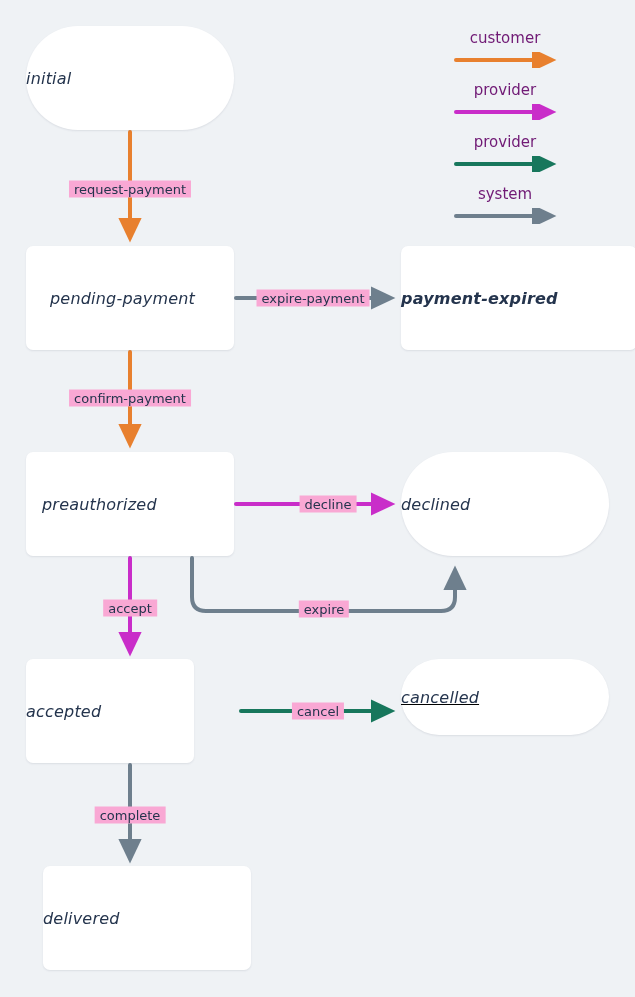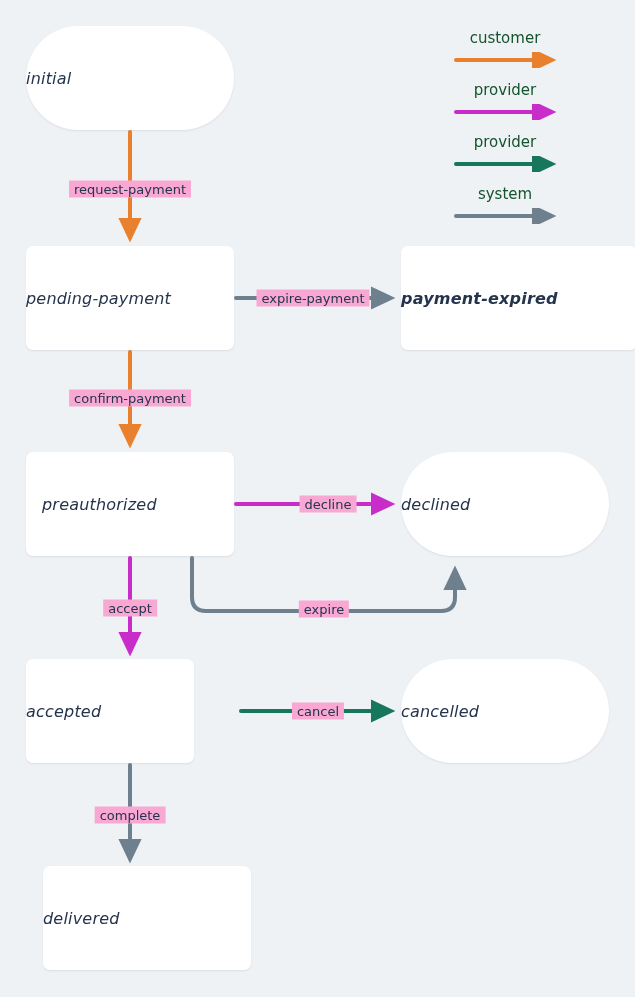--- a/index.html
+++ b/index.html
@@ -61,21 +61,21 @@
     left: 440px;
     top: 28px;
     width: 130px;
   }
   .legend-row {
     position: relative;
     height: 52px;
   }
   .legend-text {
     font-size: 15px;
-    color: #14532d;
+    color: #701a75;
     text-align: center;
     line-height: 20px;
   }
   .legend-arrow {
     position: relative;
     height: 16px;
     margin-top: 4px;
   }
   .legend-arrow svg { display: block; }
 </style>
@@ -114,41 +114,41 @@
 
     <path d="M241,711 L389,711" stroke="#17775c" stroke-width="4" fill="none" stroke-linecap="round" marker-end="url(#ah-operator)"></path>
 
     <path d="M130,765 L130,857" stroke="#6e7f8d" stroke-width="4" fill="none" stroke-linecap="round" marker-end="url(#ah-system)"></path>
   </svg>
 
   <div class="node pill" style="left:26px; top:26px; width:208px; height:104px;">
     <span class="node-label">initial</span>
   </div>
 
-  <div class="node rect" style="left:26px; top:246px; width:208px; height:104px;">
+  <div class="node rect" style="left:26px; top:246px; width:208px; height:104px;padding-left:24px;">
     <span class="node-label">pending-payment</span>
   </div>
 
   <div class="node rect" style="left:401px; top:246px; width:236px; height:104px;font-weight:bold;">
     <span class="node-label">payment-expired</span>
   </div>
 
   <div class="node rect" style="left:26px; top:452px; width:208px; height:104px;padding-left:16px;">
     <span class="node-label">preauthorized</span>
   </div>
 
   <div class="node pill" style="left:401px; top:452px; width:208px; height:104px;">
     <span class="node-label">declined</span>
   </div>
 
   <div class="node rect" style="left:26px; top:659px; width:168px; height:104px;">
     <span class="node-label">accepted</span>
   </div>
 
-  <div class="node pill" style="left:401px; top:659px; width:208px; height:104px;">
+  <div class="node pill" style="left:401px; top:659px; width:208px; height:76px;text-decoration:underline;">
     <span class="node-label">cancelled</span>
   </div>
 
   <div class="node rect" style="left:43px; top:866px; width:208px; height:104px;">
     <span class="node-label">delivered</span>
   </div>
 
   <div class="edge-label" style="left:130px; top:189px;">request-payment</div>
   <div class="edge-label" style="left:313px; top:298px;">expire-payment</div>
   <div class="edge-label" style="left:130px; top:398px;">confirm-payment</div>

